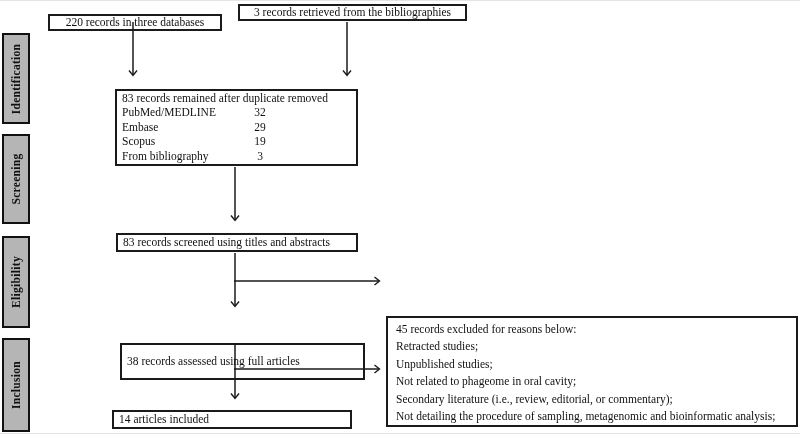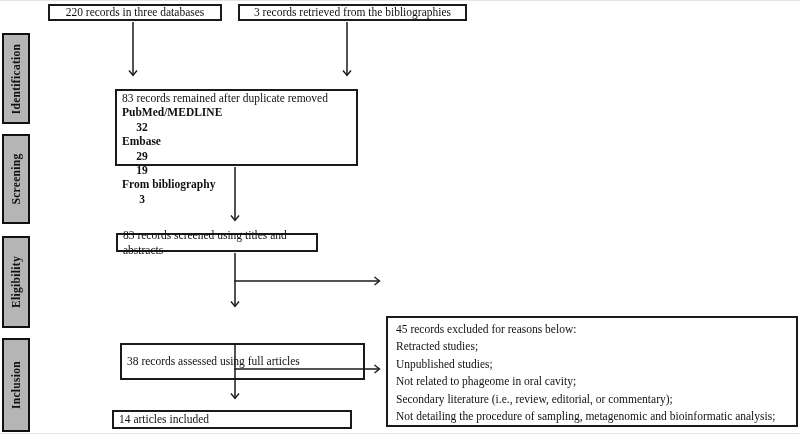--- a/index.html
+++ b/index.html
@@ -39,21 +39,21 @@
     background:#fff;
     border:2px solid var(--box-border);
     box-sizing:border-box;
     font-size:11.5px;
     line-height:1.25;
   }
   .box.center{display:flex;align-items:center;justify-content:center;text-align:center;}
   .box.leftpad{display:flex;align-items:center;padding-left:5px;}
   .box.multiline{padding:0 5px;}
   .dedup-title{font-weight:normal;line-height:14.4px;}
-  .source-row{display:flex;font-weight:bold;line-height:14.4px;flex-direction:column;}
+  .source-row{display:flex;font-weight:normal;line-height:14.4px;}
   .source-name{width:118px;}
   .source-count{width:40px;text-align:center;}
   .excl{padding:3px 8px;line-height:17.4px;margin-top:48px;}
   .flow-arrows{position:absolute;left:0;top:0;pointer-events:none;}
   .flow-arrows line{stroke:var(--arrow);stroke-width:1.5;fill:none;}
   .flow-arrows .arrowhead{stroke:var(--arrow);stroke-width:1.4;fill:none;}
 </style>
 </head>
 <body>
 
@@ -65,47 +65,48 @@
   <div class="stage" style="top:133px;height:90px;">
     <span class="vlabel">Screening</span>
   </div>
   <div class="stage" style="top:235px;height:92px;">
     <span class="vlabel">Eligibility</span>
   </div>
   <div class="stage" style="top:337px;height:94px;">
     <span class="vlabel">Inclusion</span>
   </div>
 
-  <div class="box center" style="left:48px;top:3px;width:174px;height:17px;">
+  <div class="box center" style="left:48px;top:13px;width:174px;height:17px;">
     <span>220 records in three databases</span>
   </div>
   <div class="box center" style="left:238px;top:3px;width:229px;height:17px;justify-content:center;">
     <span>3 records retrieved from the bibliographies</span>
   </div>
 
   <div class="box multiline" style="left:115px;top:88px;width:243px;height:77px;">
     <div class="dedup-title">83 records remained after duplicate removed</div>
     <div class="source-row">
       <span class="source-name">PubMed/MEDLINE</span>
       <span class="source-count">32</span>
     </div>
     <div class="source-row">
       <span class="source-name">Embase</span>
       <span class="source-count">29</span>
     </div>
     <div class="source-row">
+      <span class="source-name">Scopus</span>
       <span class="source-count">19</span>
     </div>
     <div class="source-row">
       <span class="source-name">From bibliography</span>
       <span class="source-count">3</span>
     </div>
   </div>
 
-  <div class="box leftpad" style="left:116px;top:232px;width:202px;height:19px;">
+  <div class="box leftpad" style="left:116px;top:232px;width:242px;height:19px;">
     <span>83 records screened using titles and abstracts</span>
   </div>
 
   <div class="box leftpad" style="left:120px;top:322px;width:245px;height:37px;margin-top:20px;">
     <span>38 records assessed using full articles</span>
   </div>
 
   <div class="box excl" style="left:386px;top:267px;width:412px;height:111px;">
     <div>45 records excluded for reasons below:</div>
     <div>Retracted studies;</div>

